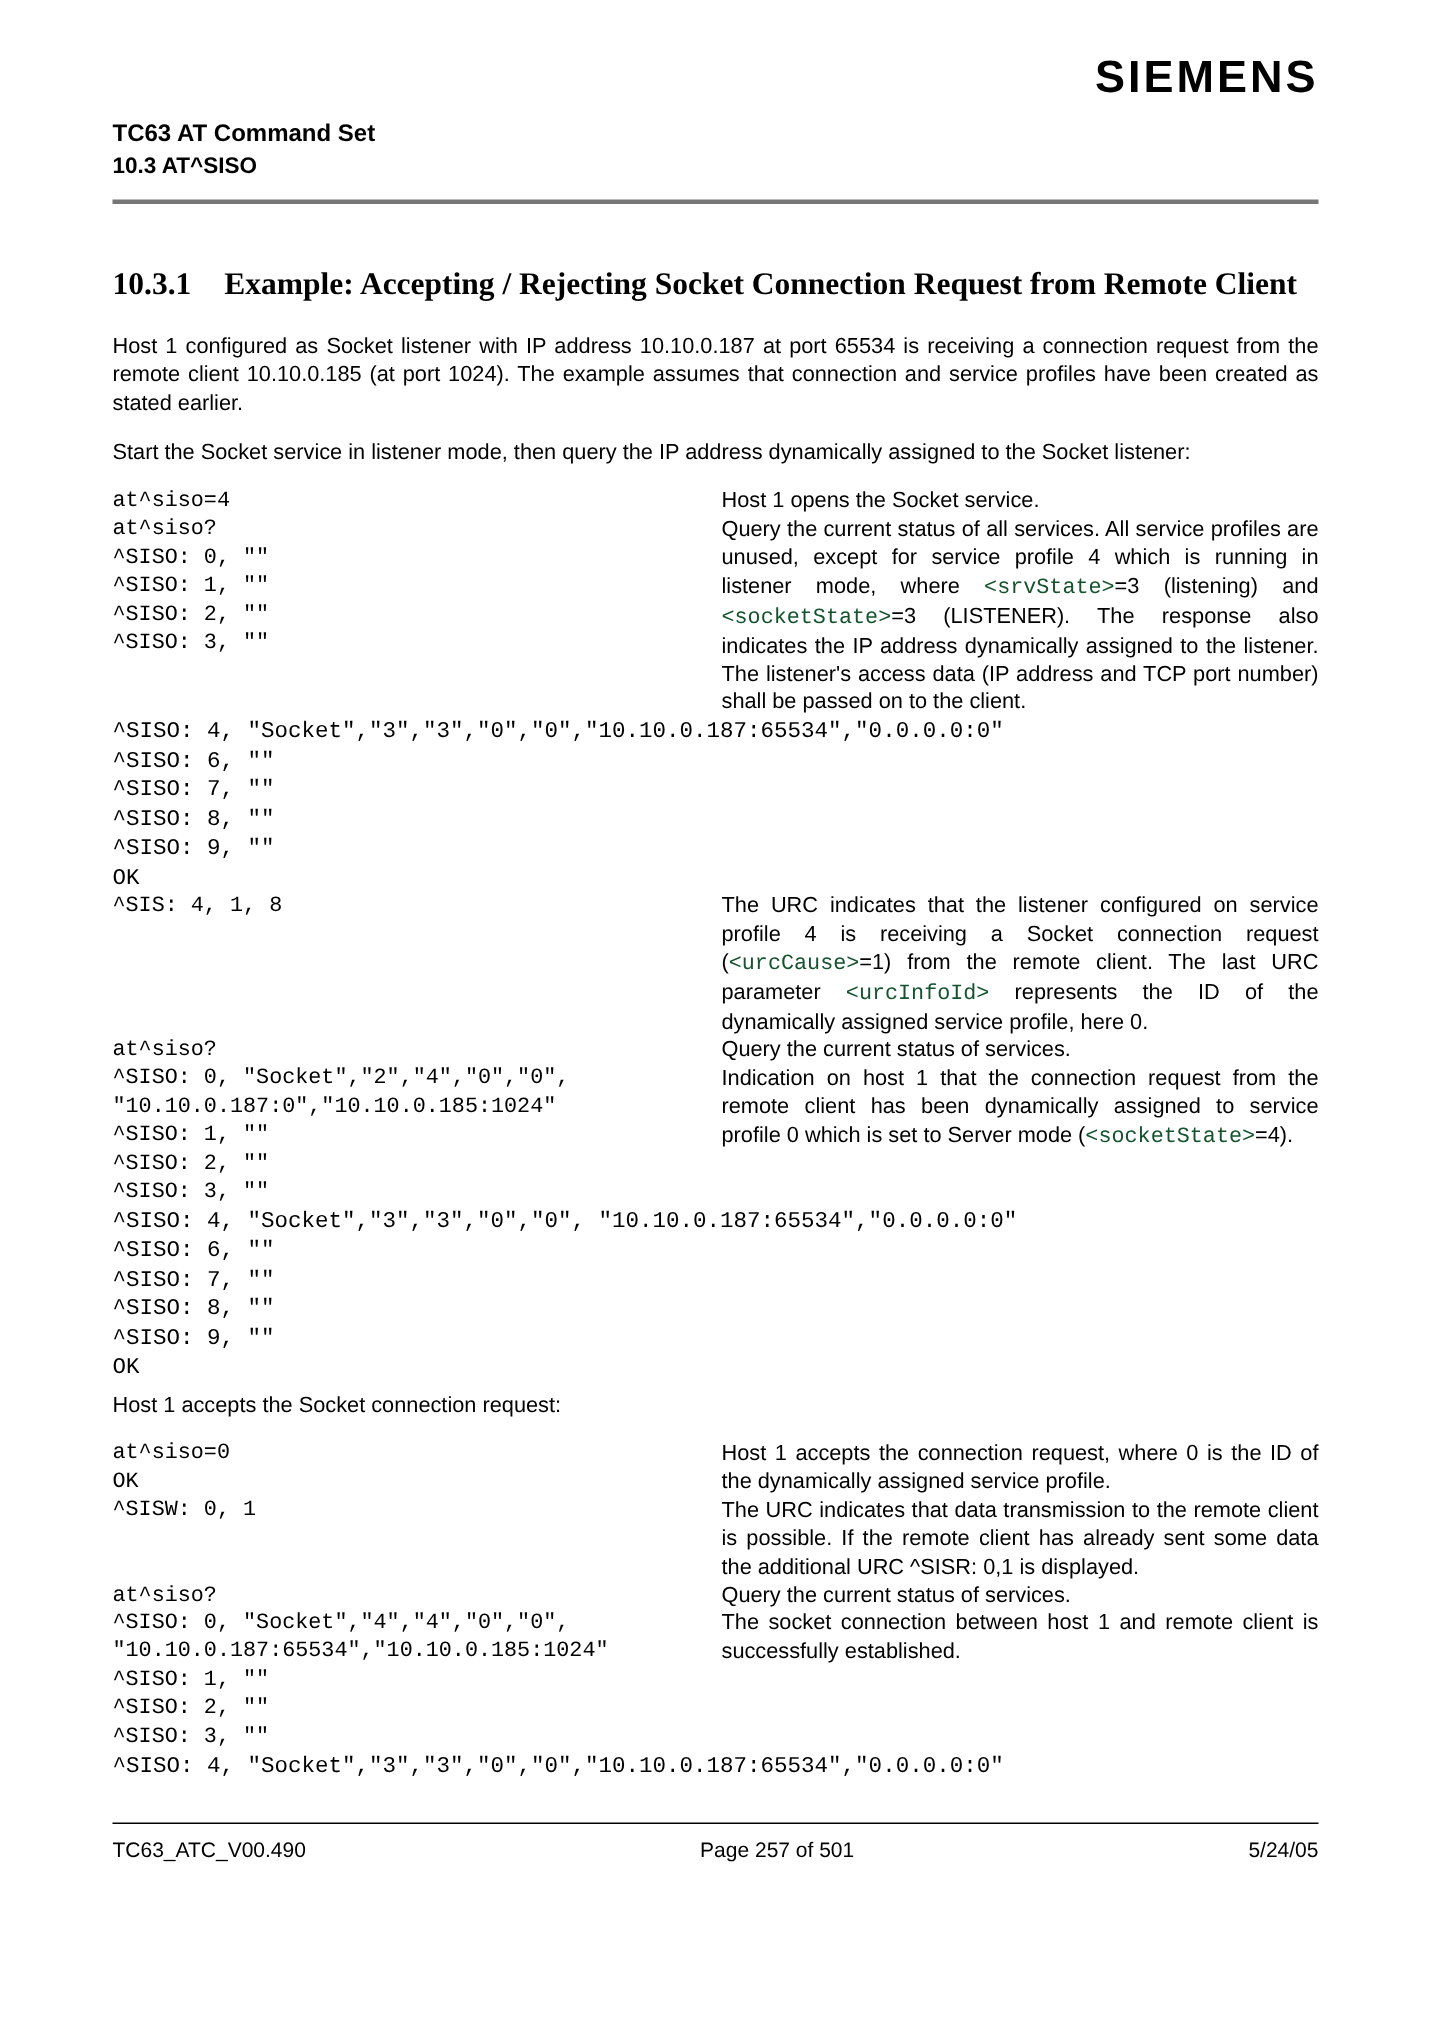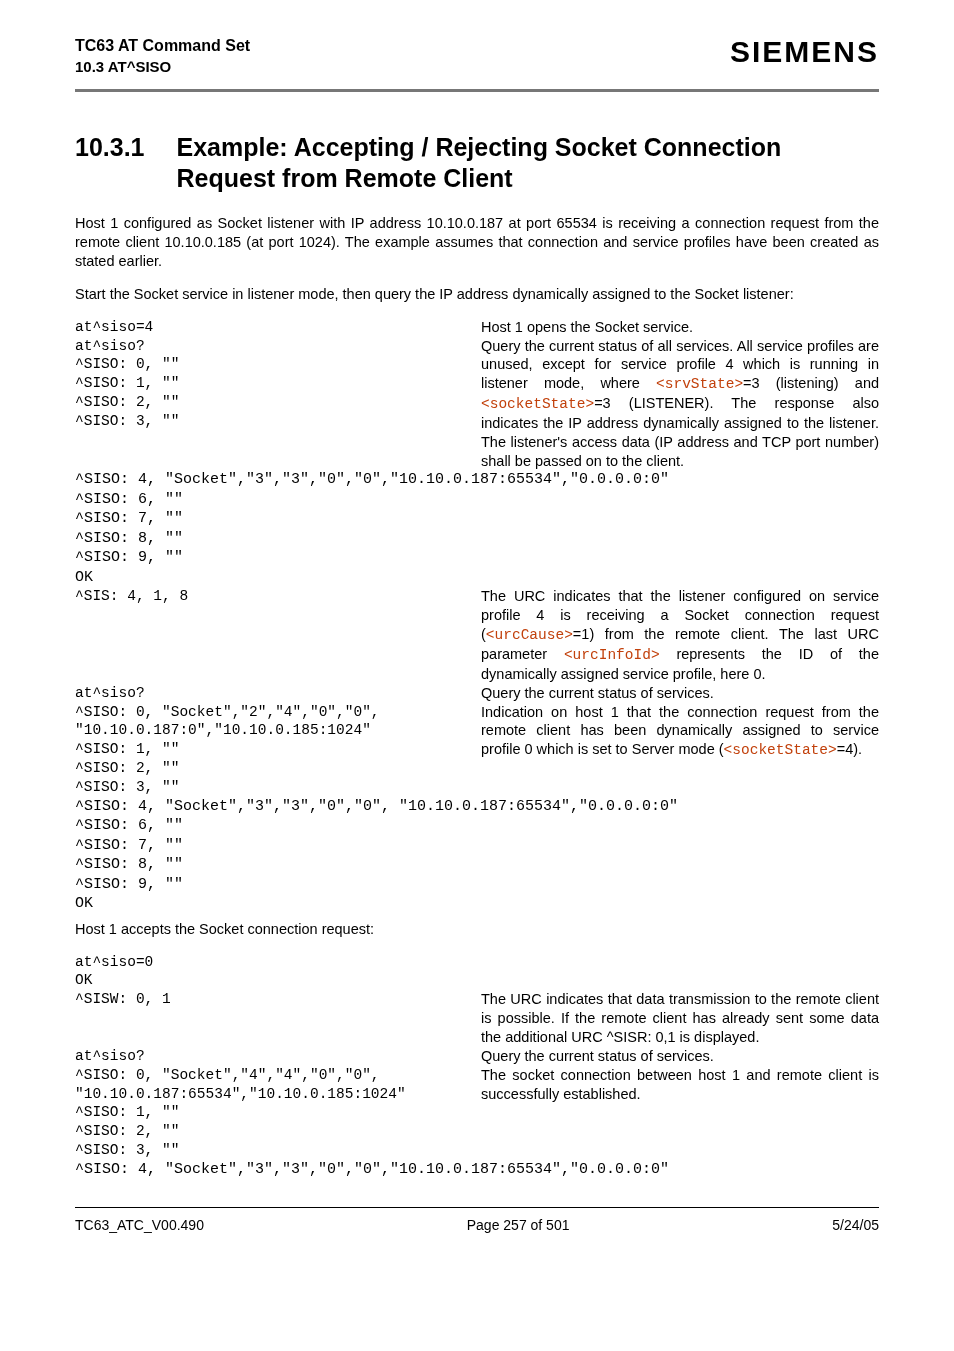--- a/index.html
+++ b/index.html
@@ -13,38 +13,39 @@
   }
   .page {
     padding: 35px 75px 30px 75px;
   }
   .header {
     display: flex;
     justify-content: space-between;
     align-items: flex-start;
     padding-bottom: 12px;
   }
-  .header-left { line-height: 1.35; }
+  .header-left { line-height: 1.35; margin-top: 44px; }
   .doc-title { font-weight: bold; font-size: 16px; }
   .doc-subtitle { font-weight: bold; font-size: 15px; }
   .brand {
     font-size: 30px;
     font-weight: bold;
     letter-spacing: 2px;
     font-family: Arial, sans-serif;
     margin-left: 39px;
   }
   .hr-thick { border: none; border-top: 3px solid #777; margin-bottom: 40px; }
   .section-heading {
     font-weight: bold;
-    font-size: 25px;
+    font-size: 21px;
     display: flex;
-    gap: 32px;
+    gap: 22px;
     margin-bottom: 20px;
     line-height: 1.25;
+    font-family: Liberation Serif, serif;
   }
   .section-num { flex: 0 0 auto; }
   .section-txt { flex: 1 1 auto; }
   p.body { text-align: justify; line-height: 1.3; margin-bottom: 14px; }
   .code-row {
     display: flex;
     align-items: flex-start;
     font-size: 14.5px;
     line-height: 1.3;
     margin-bottom: 0;
@@ -59,21 +60,21 @@
     flex: 0 0 50%;
     text-align: justify;
     padding-left: 4px;
   }
   .code-full {
     font-family: "Courier New", monospace;
     white-space: pre;
     font-size: 15px;
     line-height: 1.3;
   }
-  .param { color: #c2410c; font-family: "Courier New", monospace; }
+  .param { color: #14532d; font-family: "Courier New", monospace; }
   .footer {
     border-top: 1px solid #000;
     margin-top: 28px;
     padding-top: 8px;
   }
   .footer-row {
     display: flex;
     justify-content: space-between;
     font-size: 14px;
     line-height: 1.3;
@@ -143,20 +144,21 @@
 ^SISO: 7, ""
 ^SISO: 8, ""
 ^SISO: 9, ""
 OK</div>
 
   <p class="body" style="margin-top:6px;">Host 1 accepts the Socket connection request:</p>
 
   <div class="code-row">
     <div class="code-left">at^siso=0
 OK</div>
+    <div class="code-right">Host 1 accepts the connection request, where 0 is the ID of the dynamically assigned service profile.</div>
   </div>
   <div class="code-row">
     <div class="code-left">^SISW: 0, 1</div>
     <div class="code-right">The URC indicates that data transmission to the remote client is possible. If the remote client has already sent some data the additional URC ^SISR: 0,1 is displayed.</div>
   </div>
   <div class="code-row">
     <div class="code-left">at^siso?</div>
     <div class="code-right">Query the current status of services.</div>
   </div>
   <div class="code-row">

